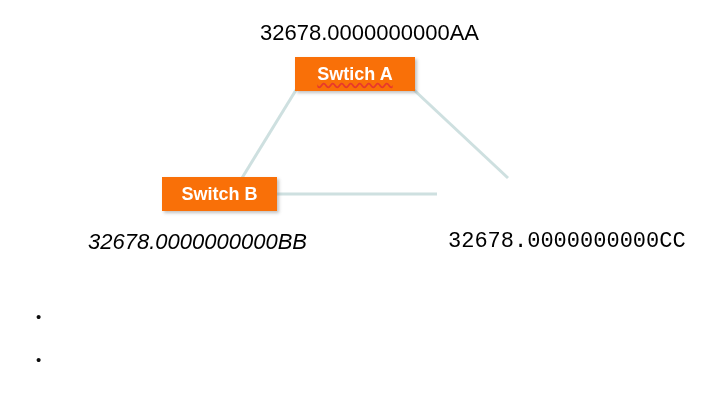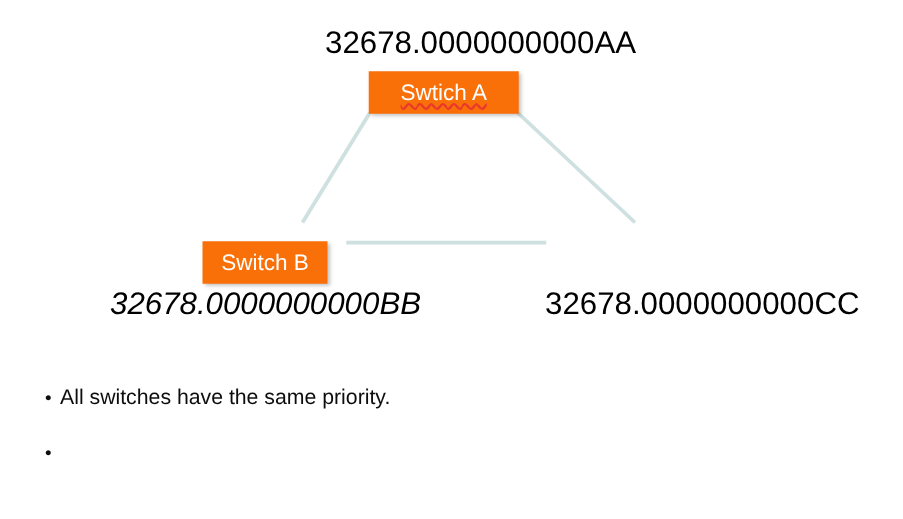--- a/index.html
+++ b/index.html
@@ -38,43 +38,44 @@
     align-items: center;
     justify-content: center;
     box-shadow: 2px 2px 3px rgba(120,120,120,0.45);
   }
   .switch-label {
     color: #ffffff;
     font-size: 18px;
     line-height: 1;
     white-space: nowrap;
     letter-spacing: 0px;
+    font-weight: bold;
   }
   .misspelled {
     position: relative;
     text-decoration: underline wavy #E8392B;
     text-decoration-skip-ink: none;
     text-underline-offset: 2px;
   }
 
   #switch-a { left: 295px; top: 57px;  width: 120px; height: 34px; }
-  #switch-b { left: 162px; top: 177px; width: 100px; height: 34px; margin-top: 16px; }
+  #switch-b { left: 162px; top: 177px; width: 115px; height: 34px; }
   #switch-c { left: 437px; top: 177px; width: 127px; height: 34px; }
 
   
   .bridge-id {
     position: absolute;
     color: #000000;
-    font-size: 25px;
+    font-size: 22px;
     line-height: 1;
     white-space: nowrap;
   }
   #bid-a { left: 260px; top: 22px; }
   #bid-b { left: 88px;  top: 231px; font-style: italic; }
-  #bid-c { left: 436px; top: 231px; }
+  #bid-c { left: 448px; top: 231px; font-family: Liberation Mono, monospace; }
 
   
   #bullets {
     position: absolute;
     left: 36px;
     top: 308px;
     width: 620px;
   }
   .bullet-row {
     display: flex;
@@ -116,20 +117,19 @@
   </div>
 
 
   <div class="bridge-id" id="bid-b">32678.0000000000BB</div>
 
   <div class="bridge-id" id="bid-c">32678.0000000000CC</div>
 
   <div id="bullets">
     <div class="bullet-row">
       <span class="bullet-dot">•</span>
-      <span class="bullet-text">All switches have the same priority.</span>
     </div>
     <div class="bullet-row">
       <span class="bullet-dot">•</span>
     </div>
   </div>
 
 </div>
 
 </body></html>

